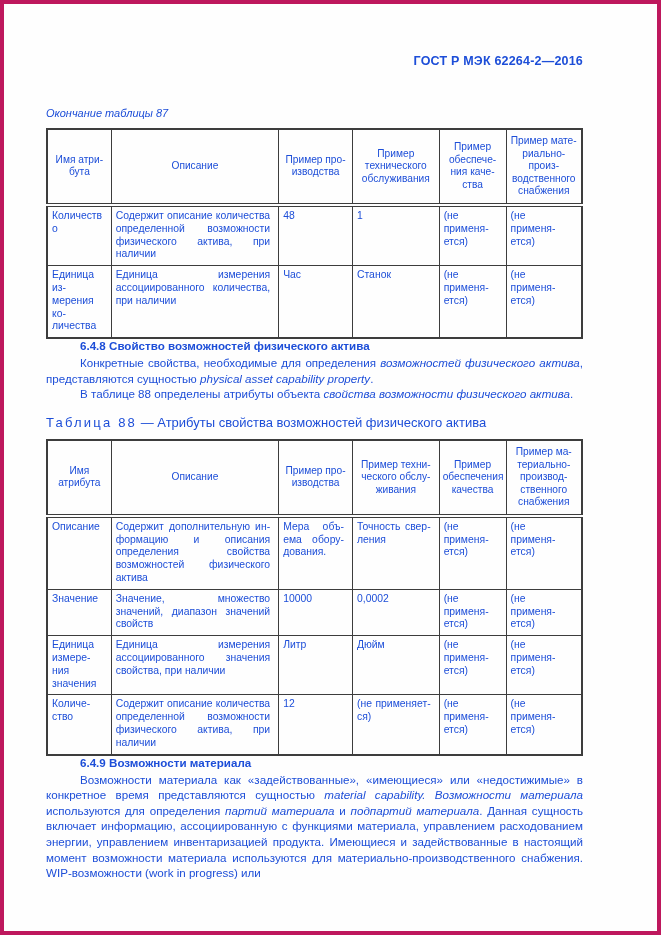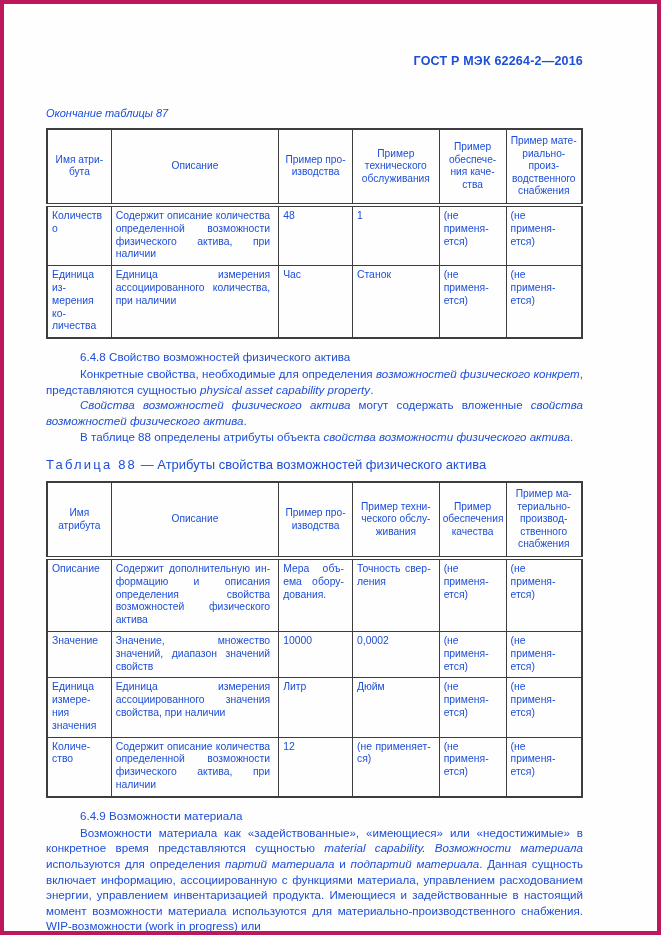--- a/index.html
+++ b/index.html
@@ -24,21 +24,21 @@
   table.gost thead th {
     font-weight:normal; font-size:10.2px; line-height:12.6px;
     text-align:center; vertical-align:middle; padding:5px 3px;
     border-bottom:4px double #3d3d3d;
   }
   table.gost td {
     font-size:10.4px; line-height:12.8px; vertical-align:top;
     padding:3px 8px 4px 4px; text-align:justify;
     word-wrap:break-word;
   }
-  .section-heading { font-size:11.6px; font-weight:normal; margin:11px 0 3px 0; text-indent:34px; }
+  .section-heading { font-size:11.6px; font-weight:bold; margin:0 0 3px 0; text-indent:34px; }
   p.body { font-size:11.6px; line-height:15.6px; text-align:justify; text-indent:34px; margin:0; }
   .tbl-caption { font-size:13px; margin-top:13px; }
   .tbl-caption .spaced { letter-spacing:2.2px; }
   i { font-style:italic; }
 </style>
 </head>
 <body>
 
 <div class="page">
 
@@ -79,22 +79,21 @@
         <td>Единица измерения ассоцииро­ванного количества, при наличии</td>
         <td>Час</td>
         <td>Станок</td>
         <td>(не применя­ется)</td>
         <td>(не применя­ется)</td>
       </tr>
     </tbody>
   </table>
 
   <div class="section-heading">6.4.8 Свойство возможностей физического актива</div>
-  <p class="body"><span>Конкретные свойства, необходимые для определения </span><i>возможностей физического конкрет</i><span>, пред­ставляются сущностью </span><i>physical asset capability property</i><span>.</span></p>
-  <p class="body"><i>Свойства возможностей физического актива</i><span> могут содержать вложенные </span><i>свойства возмож­ностей физического актива</i><span>.</span></p>
+  <p class="body"><span>Конкретные свойства, необходимые для определения </span><i>возможностей физического актива</i><span>, пред­ставляются сущностью </span><i>physical asset capability property</i><span>.</span></p>
   <p class="body"><span>В таблице 88 определены атрибуты объекта </span><i>свойства возможности физического актива</i><span>.</span></p>
 
   <div class="tbl-caption">
     <span class="spaced">Таблица 88</span><span> — Атрибуты свойства возможностей физического актива</span>
   </div>
 
   <table class="gost">
     <colgroup>
       <col style="width:12%">
         <col style="width:31.3%">

